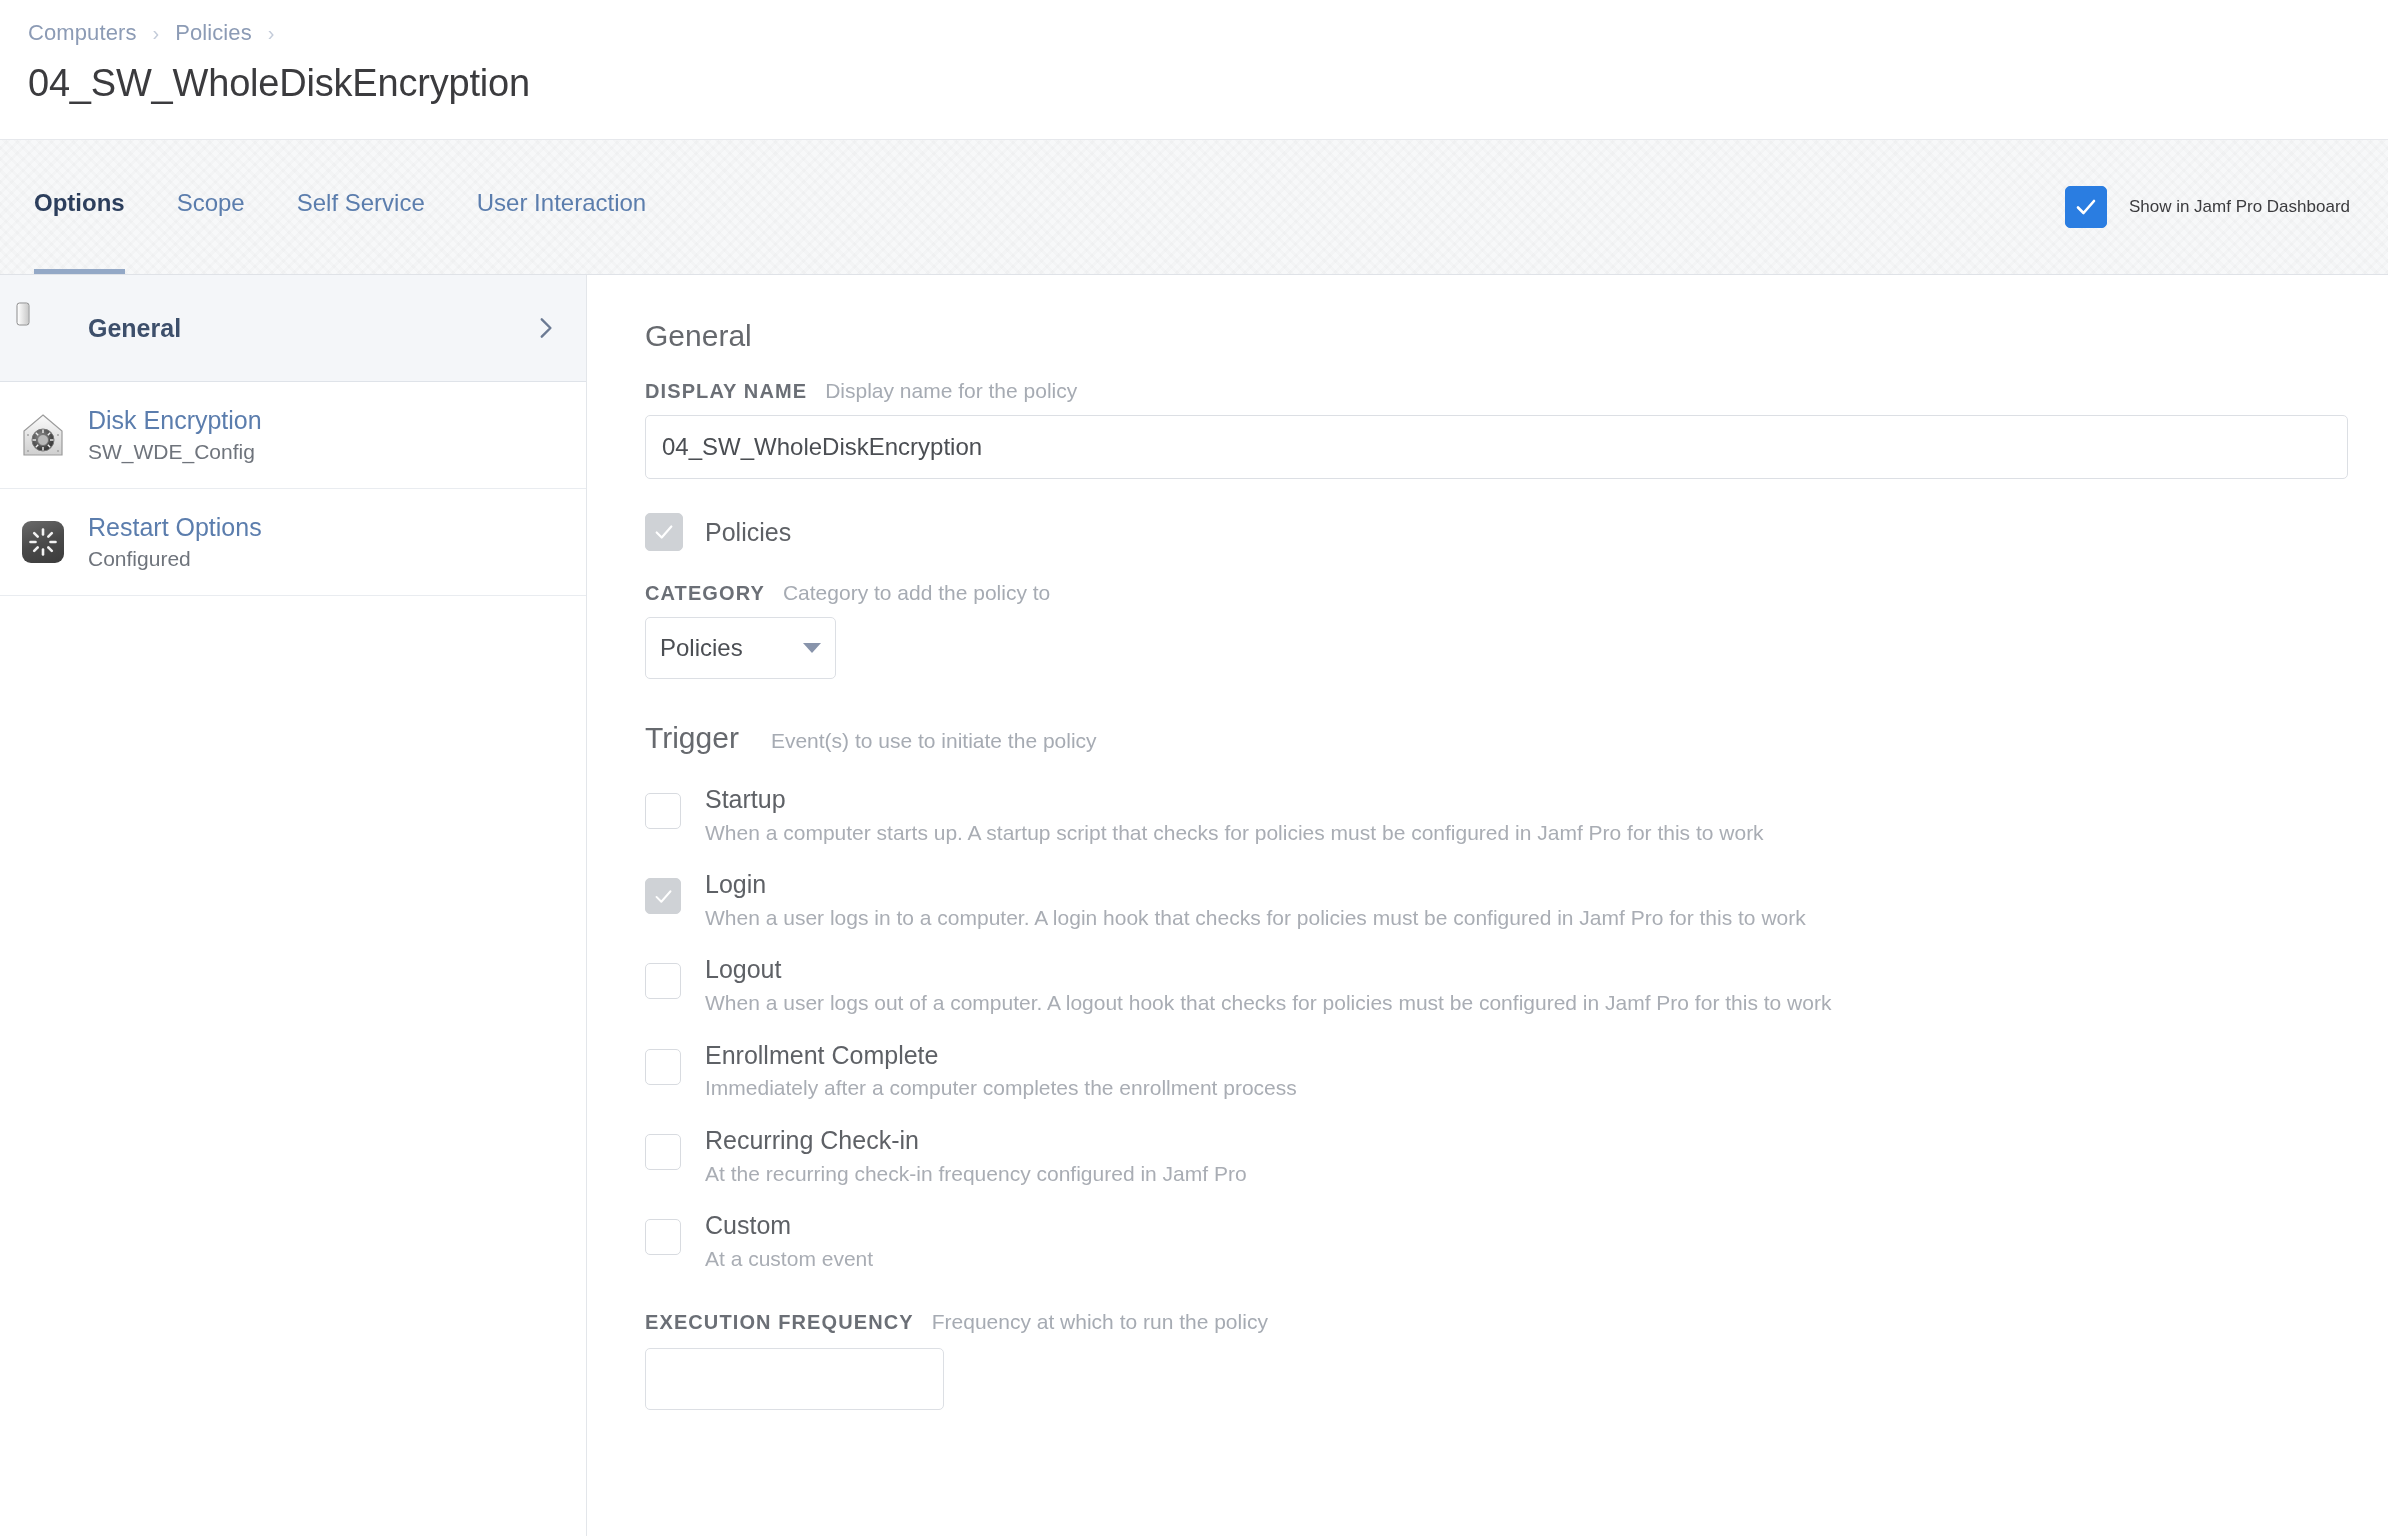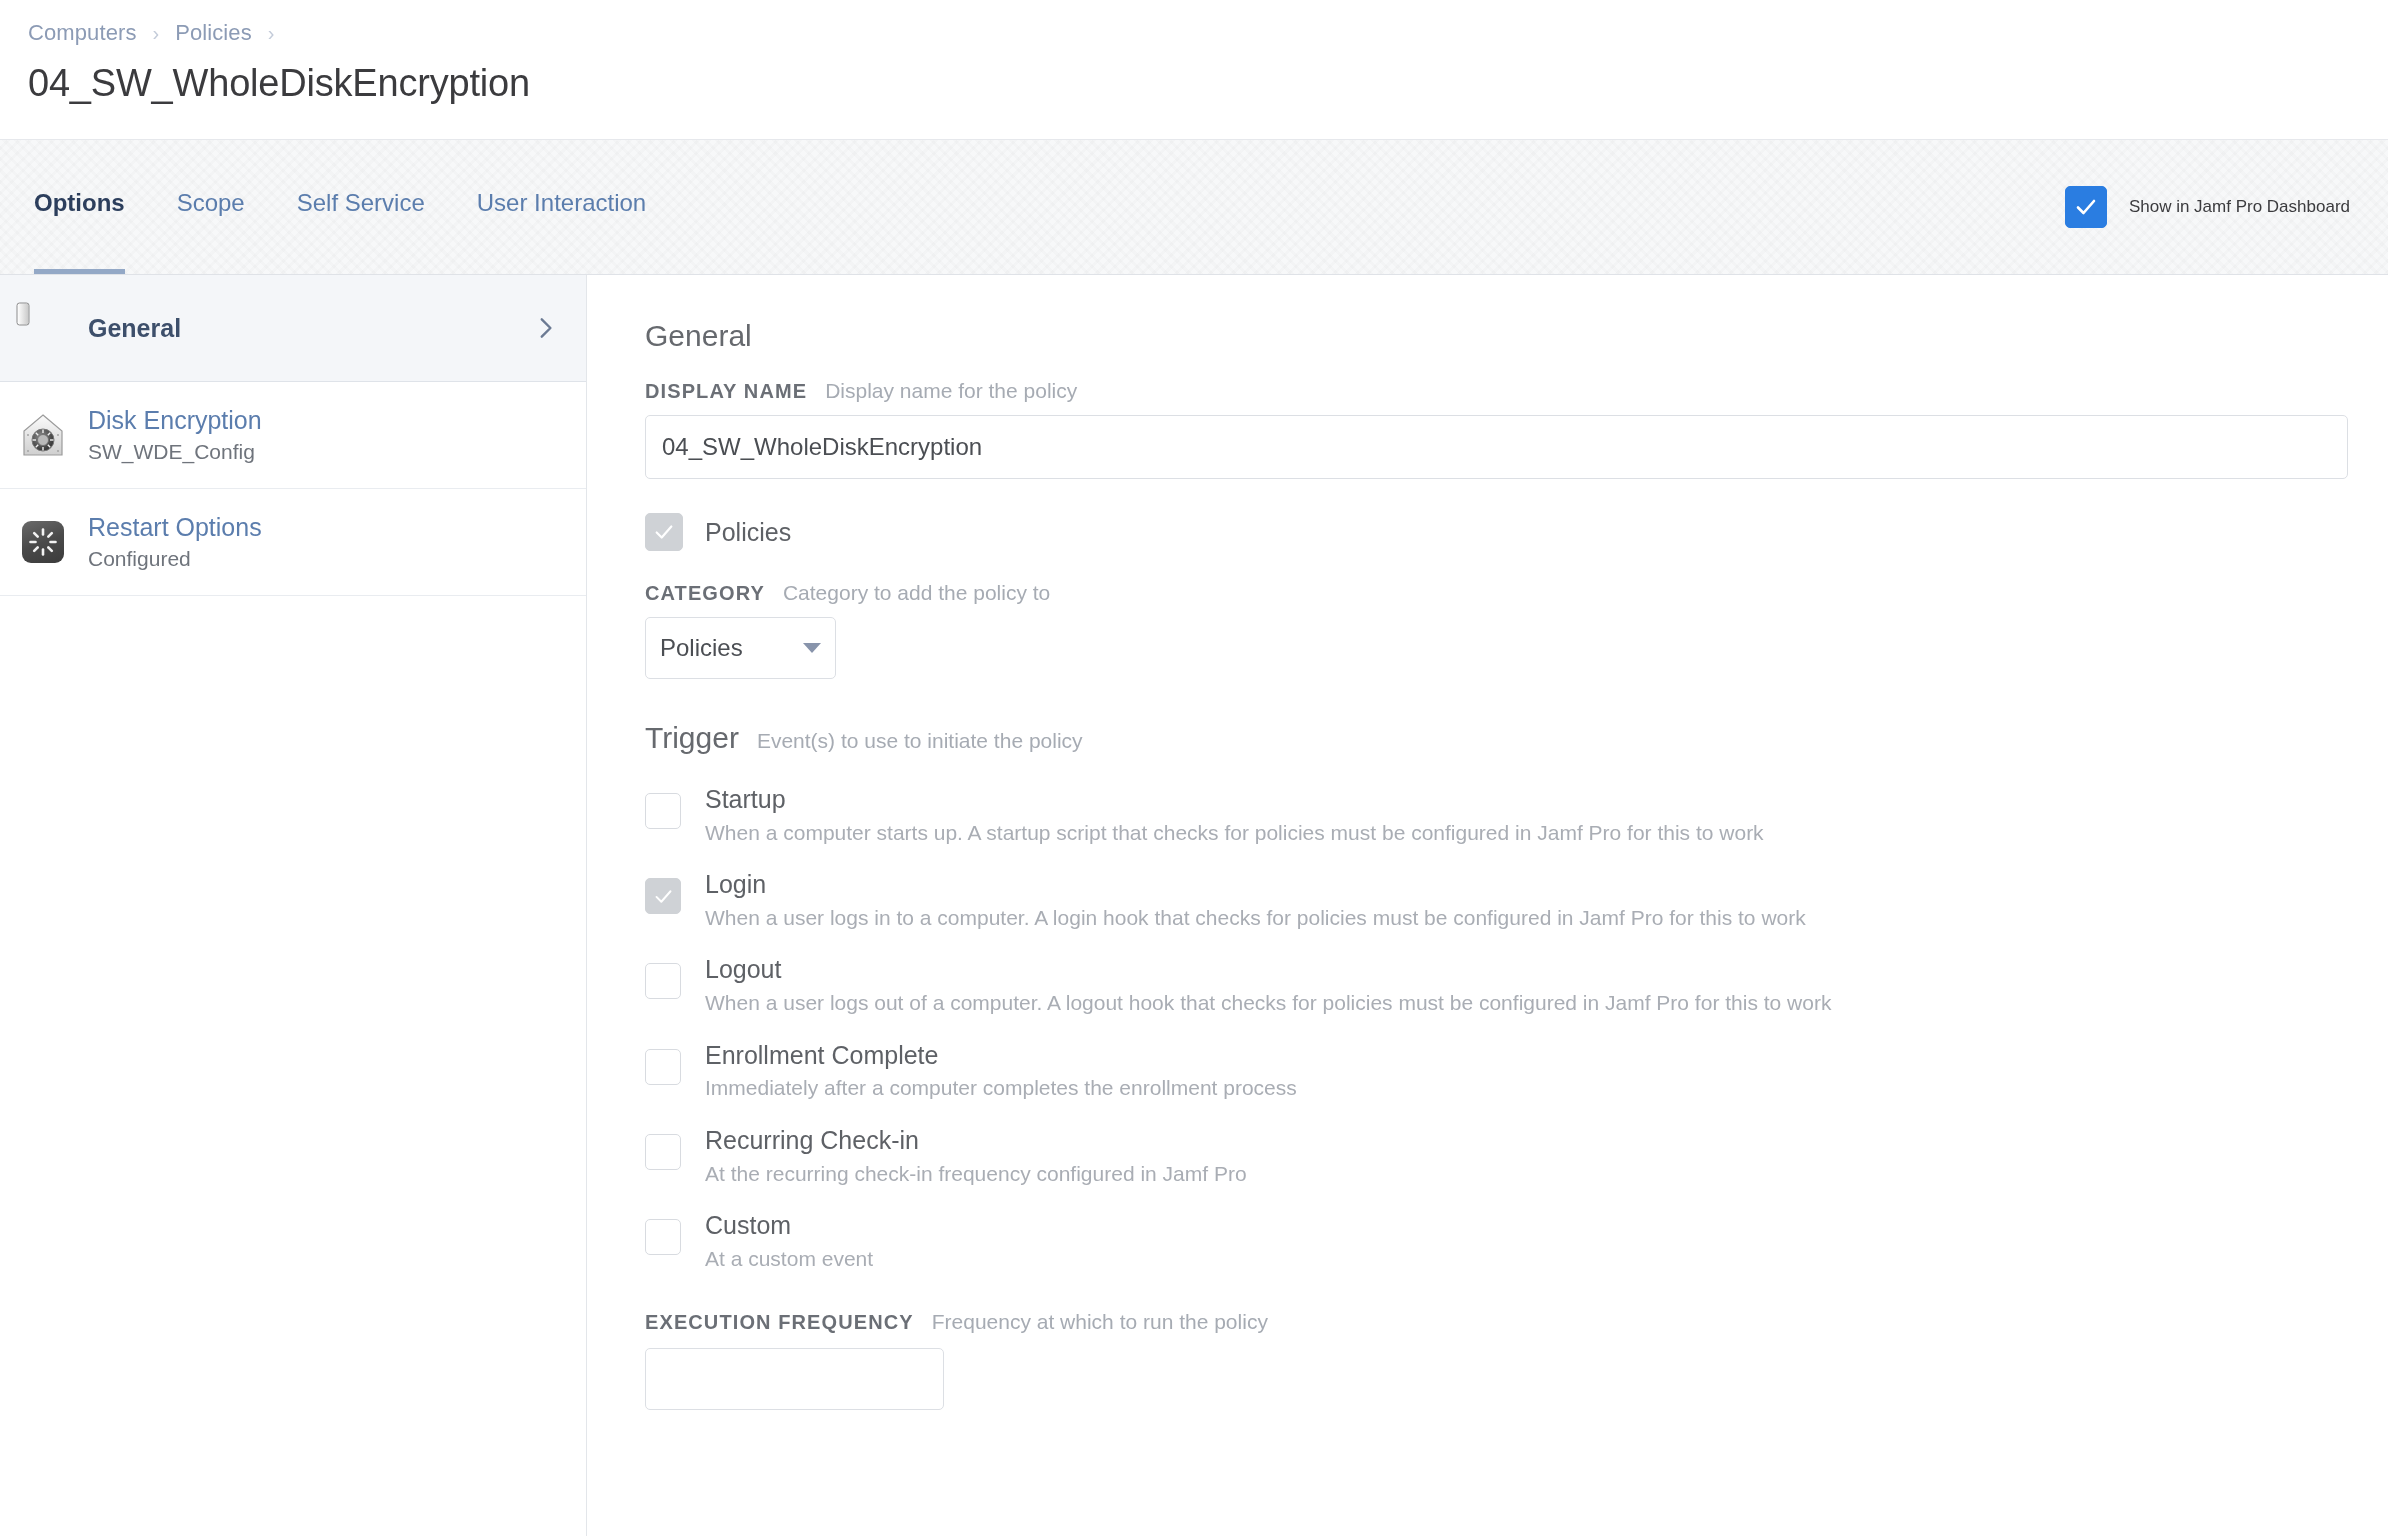--- a/index.html
+++ b/index.html
@@ -291,30 +291,31 @@
     width: 0; height: 0;
     border-left: 9px solid transparent;
     border-right: 9px solid transparent;
     border-top: 10px solid #8894ab;
     flex: 0 0 auto;
   }
 
   #trigger-head {
     display: flex;
     align-items: baseline;
-    gap: 18px;
+    gap: 8px;
     margin: 42px 0 22px 0;
   }
   #trigger-title {
     font-size: 30px;
     color: #66696e;
   }
   #trigger-hint {
     font-size: 21px;
     color: #a6abb3;
+    margin-left: 24px;
   }
 
   .trigger-row {
     display: flex;
     align-items: flex-start;
     margin-bottom: 6px;
     padding: 8px 0;
   }
   .trigger-cb-wrap {
     width: 36px;

